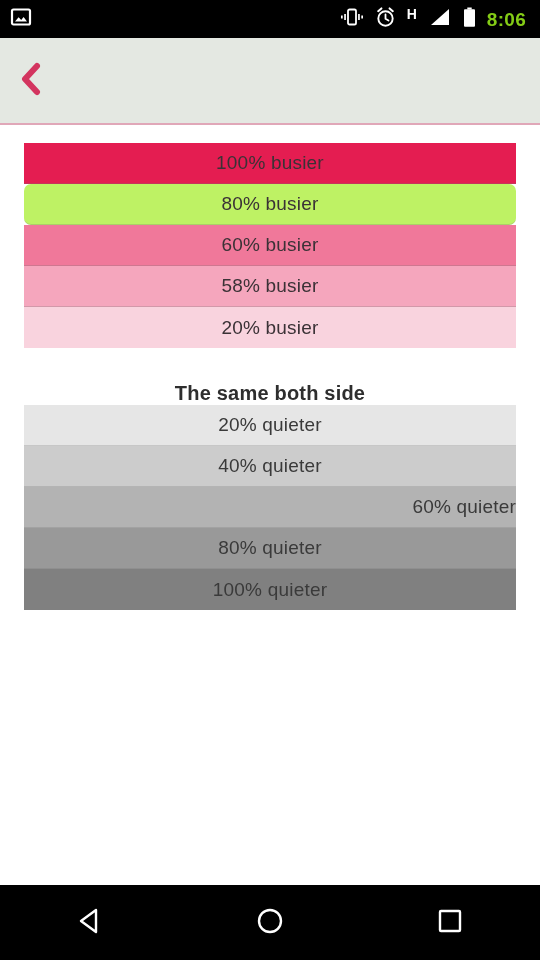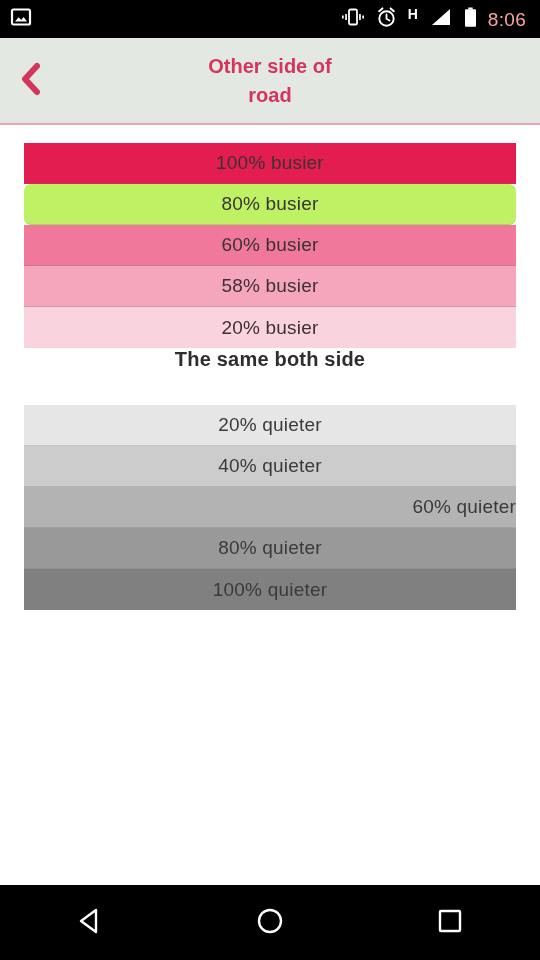--- a/index.html
+++ b/index.html
@@ -21,21 +21,21 @@
     height:38px;
     background:#000000;
     display:flex; align-items:center;
     padding:0 14px 0 10px;
     flex:0 0 auto;
   }
   .sb-left { display:flex; align-items:center; gap:8px; }
   .sb-right { margin-left:auto; display:flex; align-items:center; gap:11px; }
   .sb-ico { display:block; }
   .sb-time {
-    color:#fca5a5; font-size:19px; font-weight:normal;
+    color:#84cc16; font-size:19px; font-weight:bold;
     letter-spacing:0.3px; line-height:1;
   }
   .sb-h {
     color:#ffffff; font-size:14px; font-weight:bold;
     line-height:1; position:relative; top:-5px;
   }
 
   
   .header {
     height:87px;
@@ -80,21 +80,21 @@
     border-bottom:1px solid rgba(120,120,120,0.28);
   }
   .opt-row:last-child { border-bottom:none; }
   .opt-label {
     font-size:19px;
     color:#3b3236;
     letter-spacing:0.2px;
   }
   .divider-row {
     height:57px;
-    display:flex; align-items:flex-start; justify-content:center;
+    display:flex; align-items:flex-end; justify-content:center;
     background:#ffffff;
   }
   .divider-label {
     font-size:20px;
     font-weight:bold;
     color:#2e2e2e;
     letter-spacing:0.2px;
   }
   .group { display:block; }
   .group.quiet .opt-label { color:#3a3a3a; }
@@ -160,22 +160,20 @@
   </div>
 
   <div class="header" style="background: rgb(228, 232, 226);">
     <div class="back-btn">
       <span>
         <svg width="28" height="34" viewBox="0 0 28 34">
           <path d="M20 4L8 17l12 13" fill="none" stroke="#d3355f" stroke-width="6" stroke-linecap="round" stroke-linejoin="round"></path>
         </svg>
       </span>
     </div>
-    <div class="header-title" style="color: rgb(211, 53, 95);">Other side of
-road</div>
   </div>
 
   <div class="content">
     <div class="list">
 
       <div class="group busier">
         <div class="opt-row" style="background: rgb(228, 29, 81);">
           <span class="opt-label">100% busier</span>
         </div>
         <div class="opt-row" style="background: #bef264; border-radius: 7px;">

